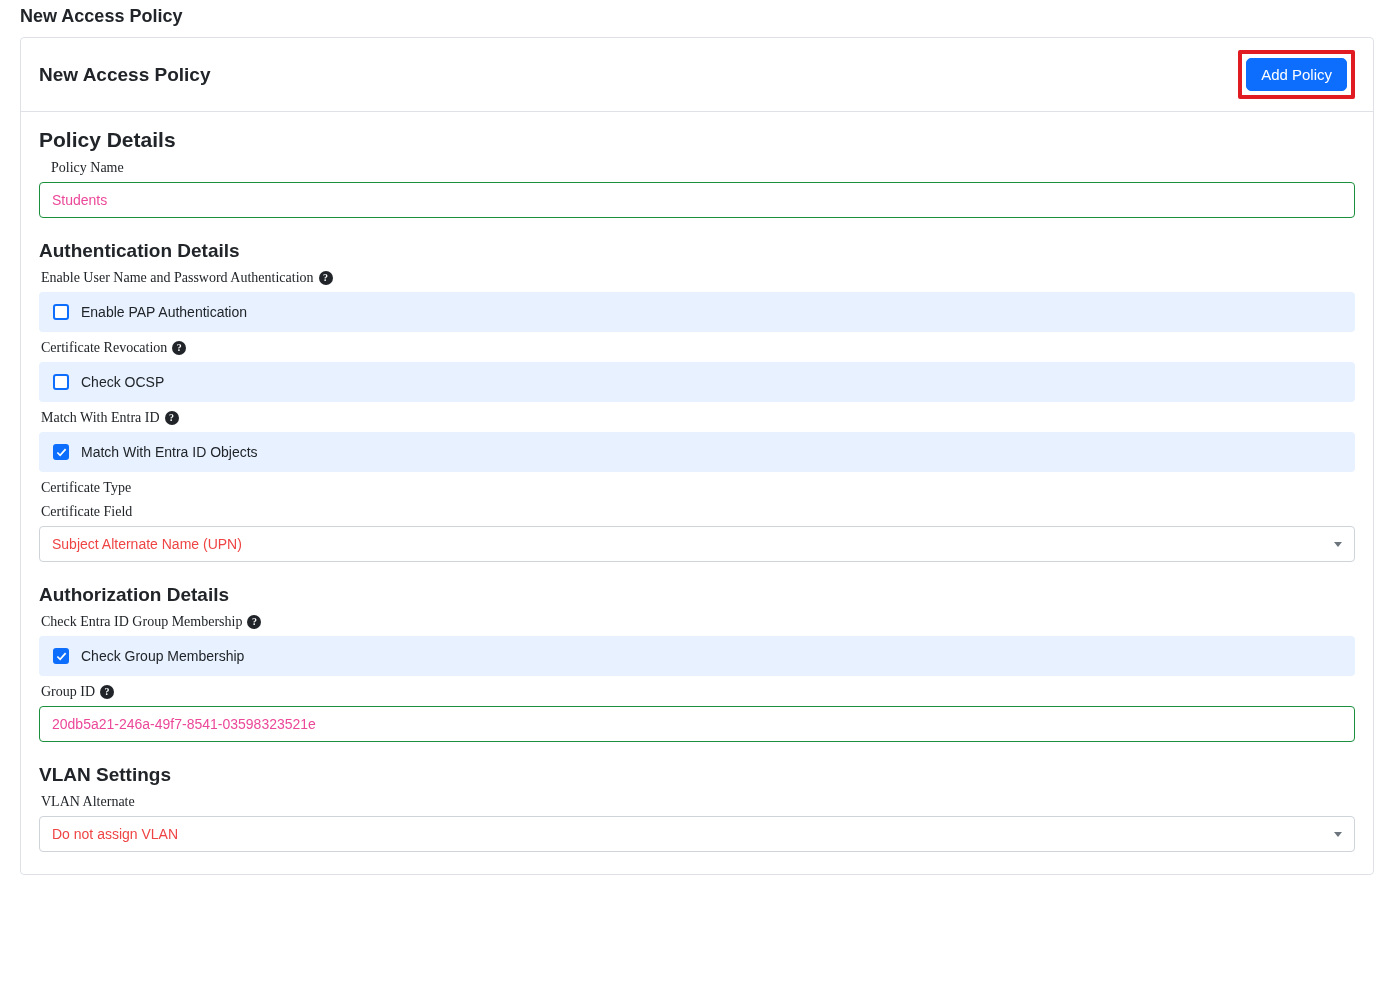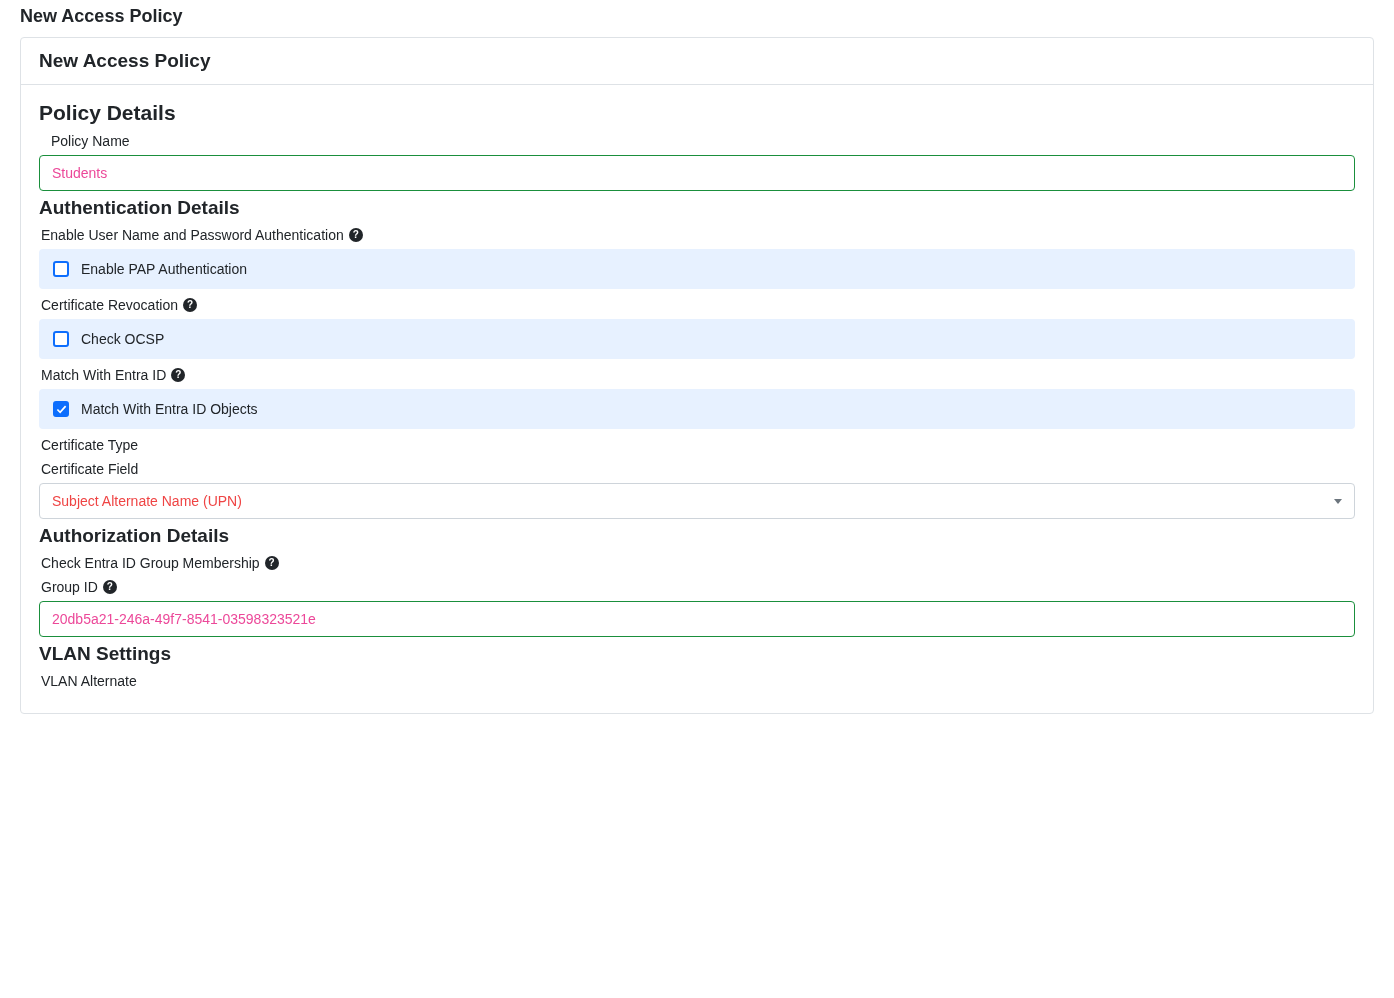--- a/index.html
+++ b/index.html
@@ -50,28 +50,29 @@
     padding: 16px 18px 18px 18px;
   }
   .section-title {
     font-size: 21px;
     font-weight: 700;
     margin: 0 0 4px 0;
   }
   .section-title.sub {
     font-size: 19px;
     font-weight: 700;
-    margin-top: 6px;
+    margin-top: 22px;
   }
   .field-label {
     font-size: 14px;
     margin: 8px 0 6px 2px;
     display: flex;
     align-items: center;
     gap: 5px;
+    font-family: Liberation Serif, serif;
   }
   .field-label .name-indent {
     padding-left: 10px;
   }
   .text-input {
     width: 100%;
     border: 1px solid #1a8f3c;
     border-radius: 4px;
     padding: 9px 12px;
     font-size: 14px;
@@ -163,20 +164,23 @@
   }
 </style>
 </head>
 <body>
 
 <div class="page-heading">New Access Policy</div>
 
 <div class="panel">
   <div class="panel-header">
     <div class="panel-title">New Access Policy</div>
+    <span class="add-btn-wrap">
+      <button class="btn-primary">Add Policy</button>
+    </span>
   </div>
 
   <div class="panel-body">
 
     
     <div class="section-title">Policy Details</div>
     <div class="field-label">
       <span class="name-indent">Policy Name</span>
     </div>
     <input class="text-input" type="text" value="Students" style="">
@@ -231,27 +235,39 @@
       <span class="caret"></span>
     </div>
 
     
     <div class="section-title sub">Authorization Details</div>
 
     <div class="field-label">
       <span>Check Entra ID Group Membership</span>
       <span class="help-icon">?</span>
     </div>
+    <div class="checkbox-row">
+      <span class="cb-shell checked">
+        <svg viewBox="0 0 16 16">
+            <path d="M2 8 l4 4 l8 -9" stroke="#fff" stroke-width="2.5" fill="none"></path>
+          </svg>
+      </span>
+      <span>Check Group Membership</span>
+    </div>
 
     <div class="field-label">
       <span>Group ID</span>
       <span class="help-icon">?</span>
     </div>
     <input class="text-input" type="text" value="20db5a21-246a-49f7-8541-03598323521e" style="">
 
     
     <div class="section-title sub">VLAN Settings</div>
     <div class="field-label">
       <span>VLAN Alternate</span>
+    </div>
+    <div class="select-row">
+      <span>Do not assign VLAN</span>
+      <span class="caret"></span>
     </div>
 
   </div>
 </div>
 
 </body></html>

